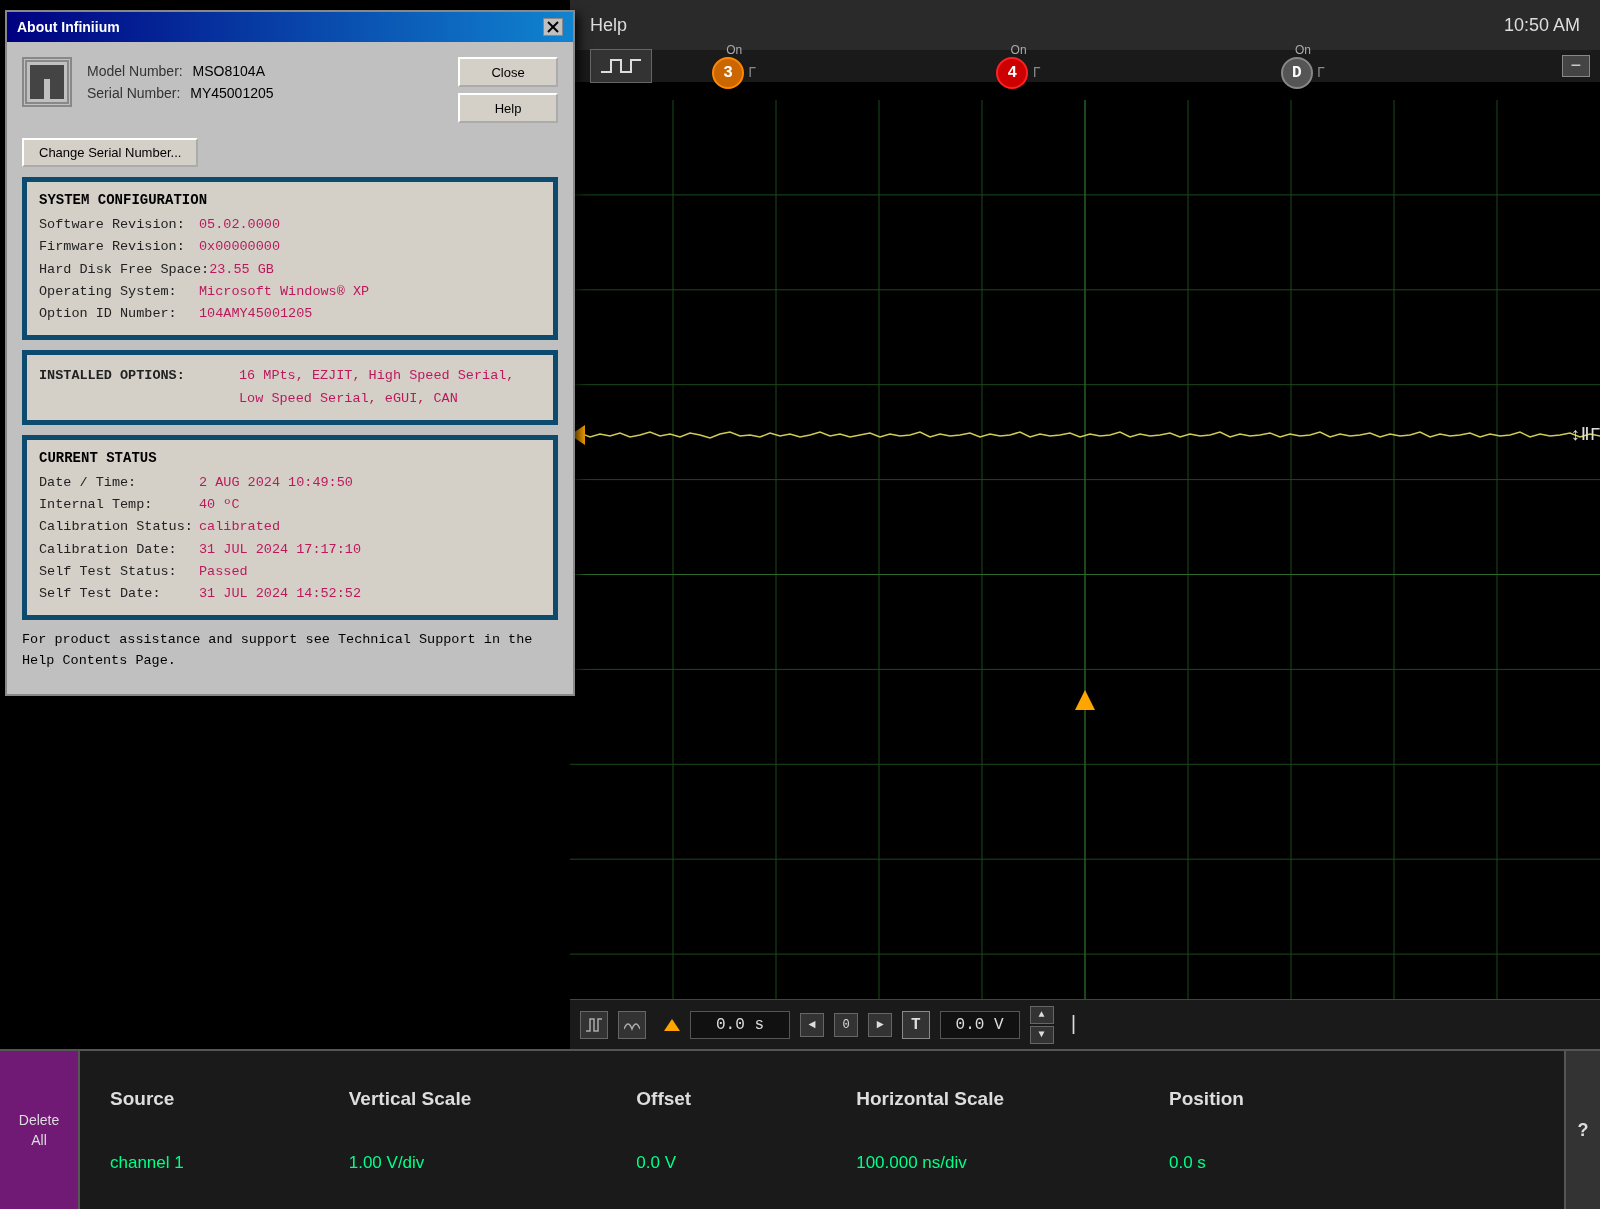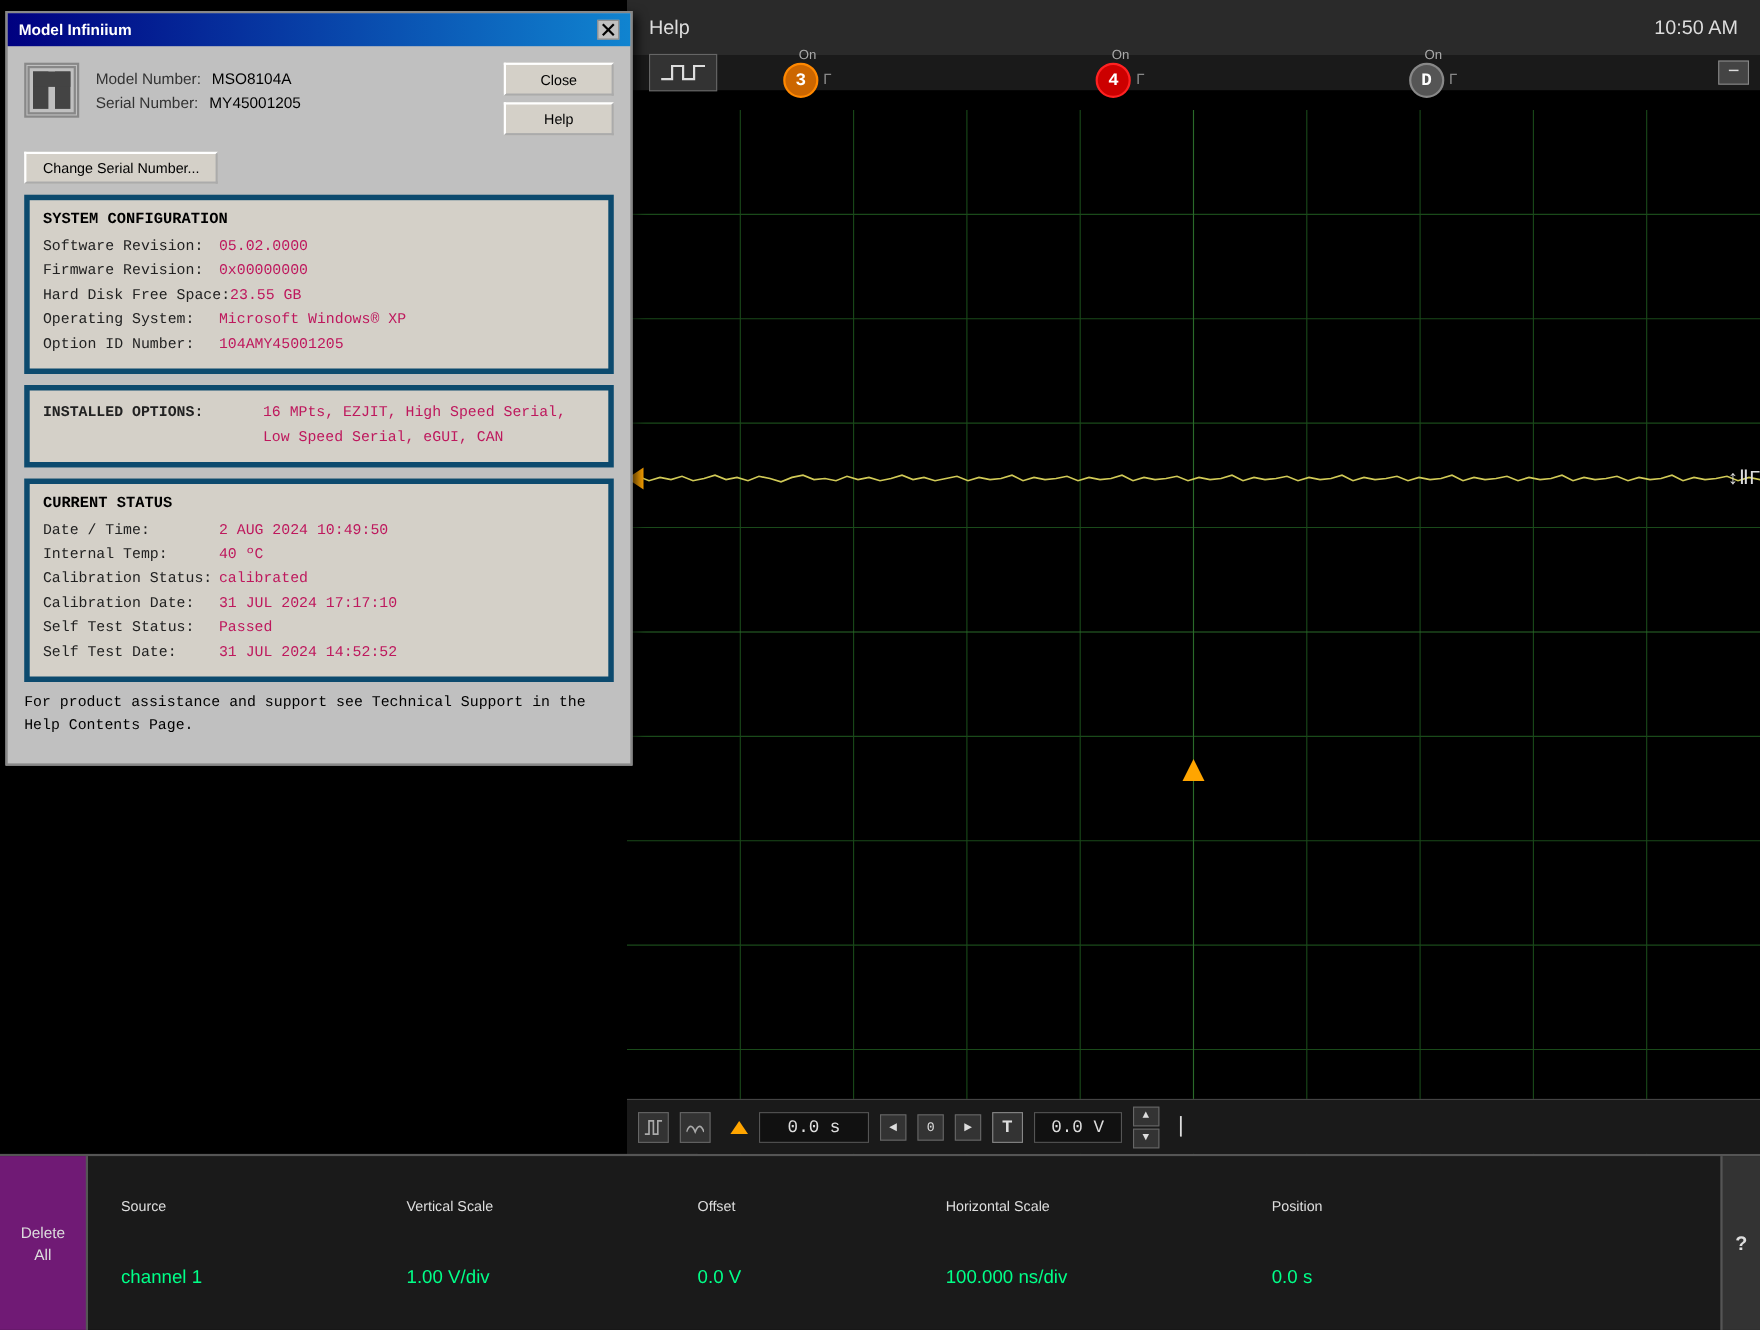--- a/index.html
+++ b/index.html
@@ -205,23 +205,23 @@
       flex: 1;
       padding: 20px 30px;
       display: grid;
       grid-template-columns: auto auto auto auto auto auto;
       gap: 10px 40px;
       align-items: center;
     }
 
     .status-label {
       color: #ddd;
-      font-size: 13px;
+      font-size: 19px;
       font-family: Arial, sans-serif;
-      font-weight: normal;
+      font-weight: bold;
     }
 
     .status-value {
       color: #00ff88;
       font-size: 17px;
       font-family: Arial, sans-serif;
     }
 
     .help-btn {
       width: 36px;
@@ -580,21 +580,21 @@
     <span class="status-value">0.0 s</span>
     <span></span>
   </div>
 
   <button class="help-btn">?</button>
 </div>
 
 <div class="dialog">
 
   <div class="dialog-titlebar">
-    <span>Model Infiniium</span>
+    <span>About Infiniium</span>
     <div class="dialog-close-btn">
       <svg width="12" height="12">
         <line x1="1" y1="1" x2="11" y2="11" stroke="#000" stroke-width="2"></line>
         <line x1="11" y1="1" x2="1" y2="11" stroke="#000" stroke-width="2"></line>
       </svg>
     </div>
   </div>
 
   <div class="dialog-body">
     

